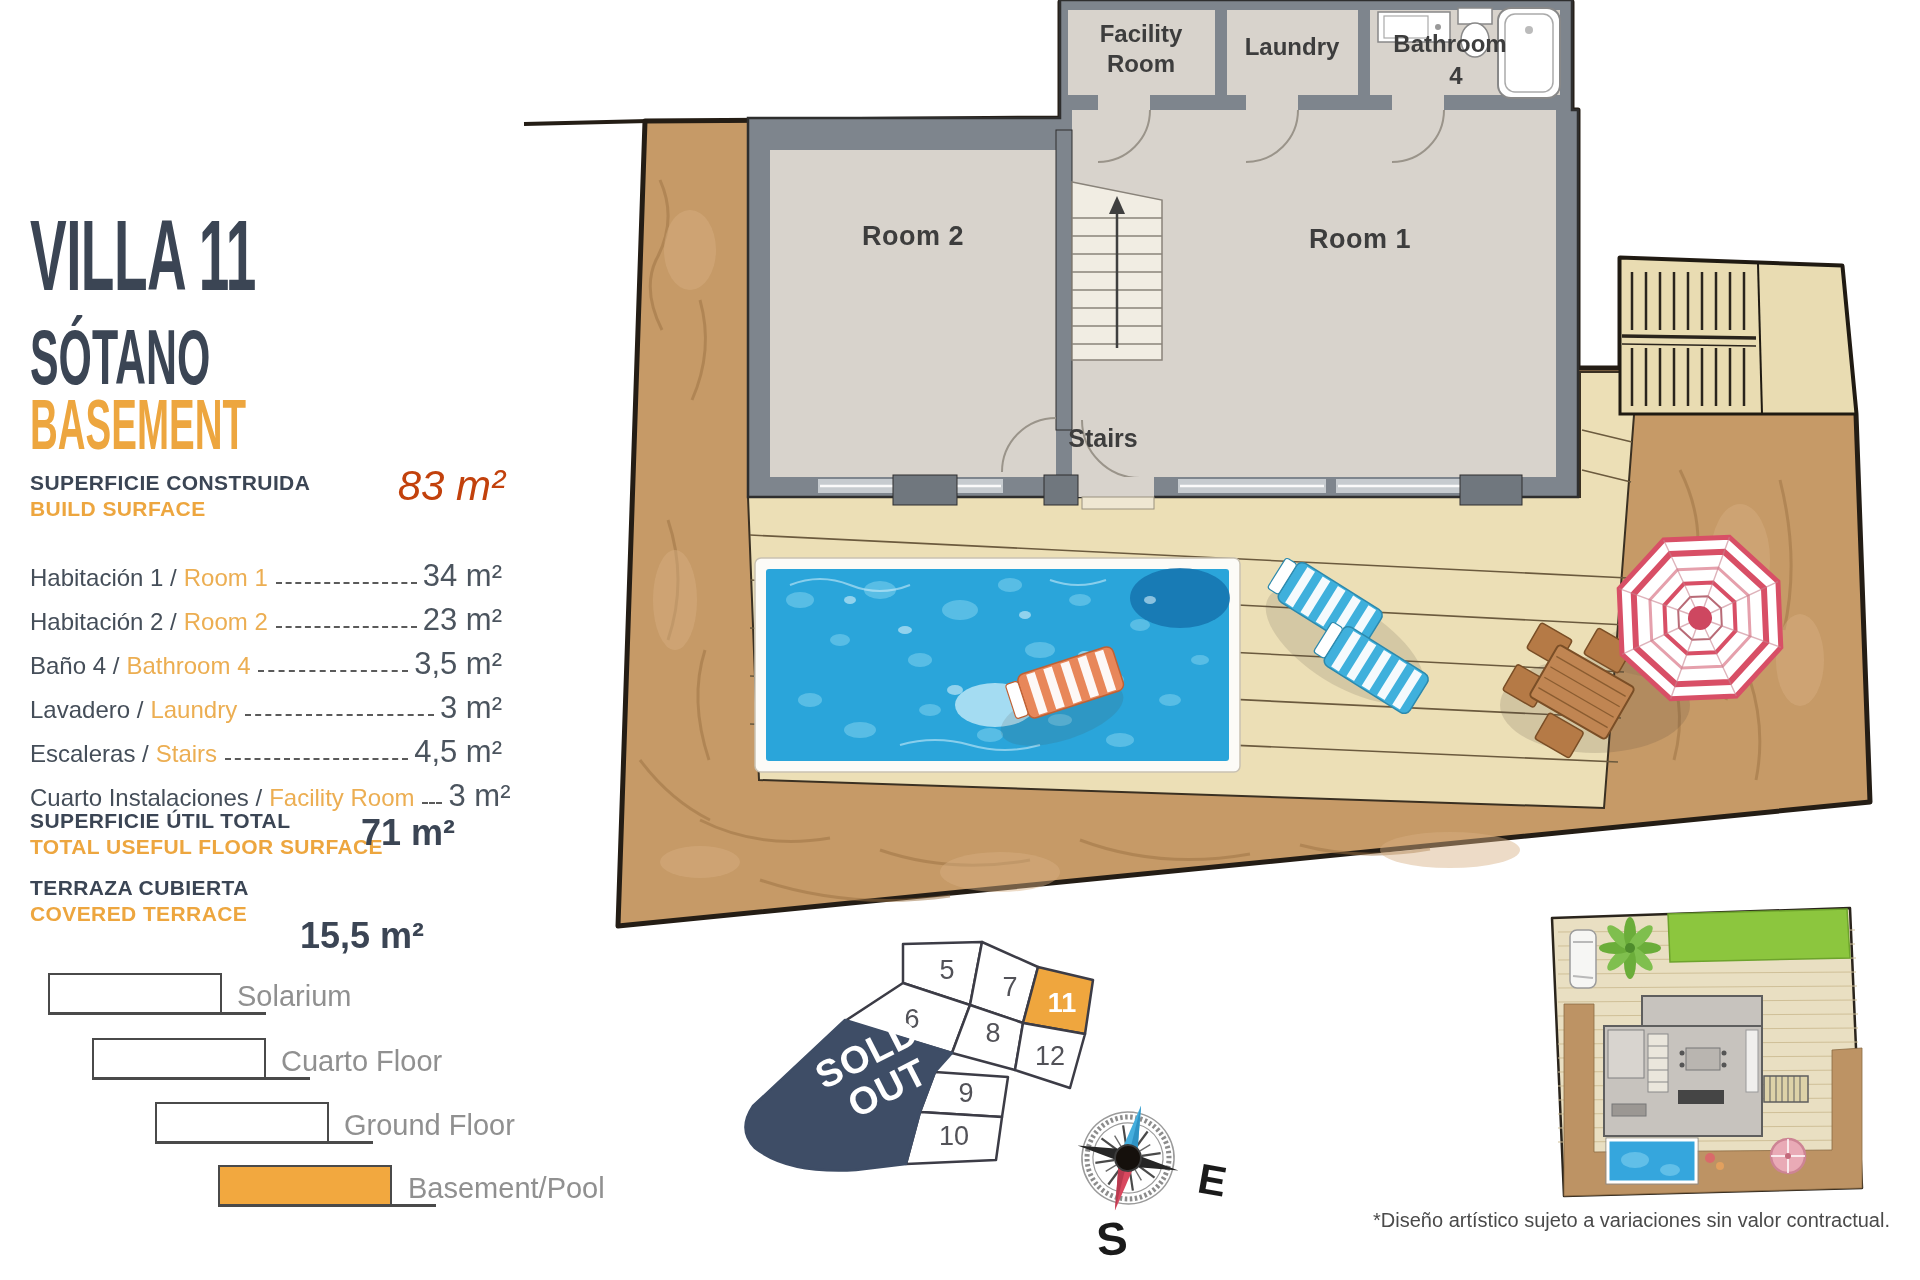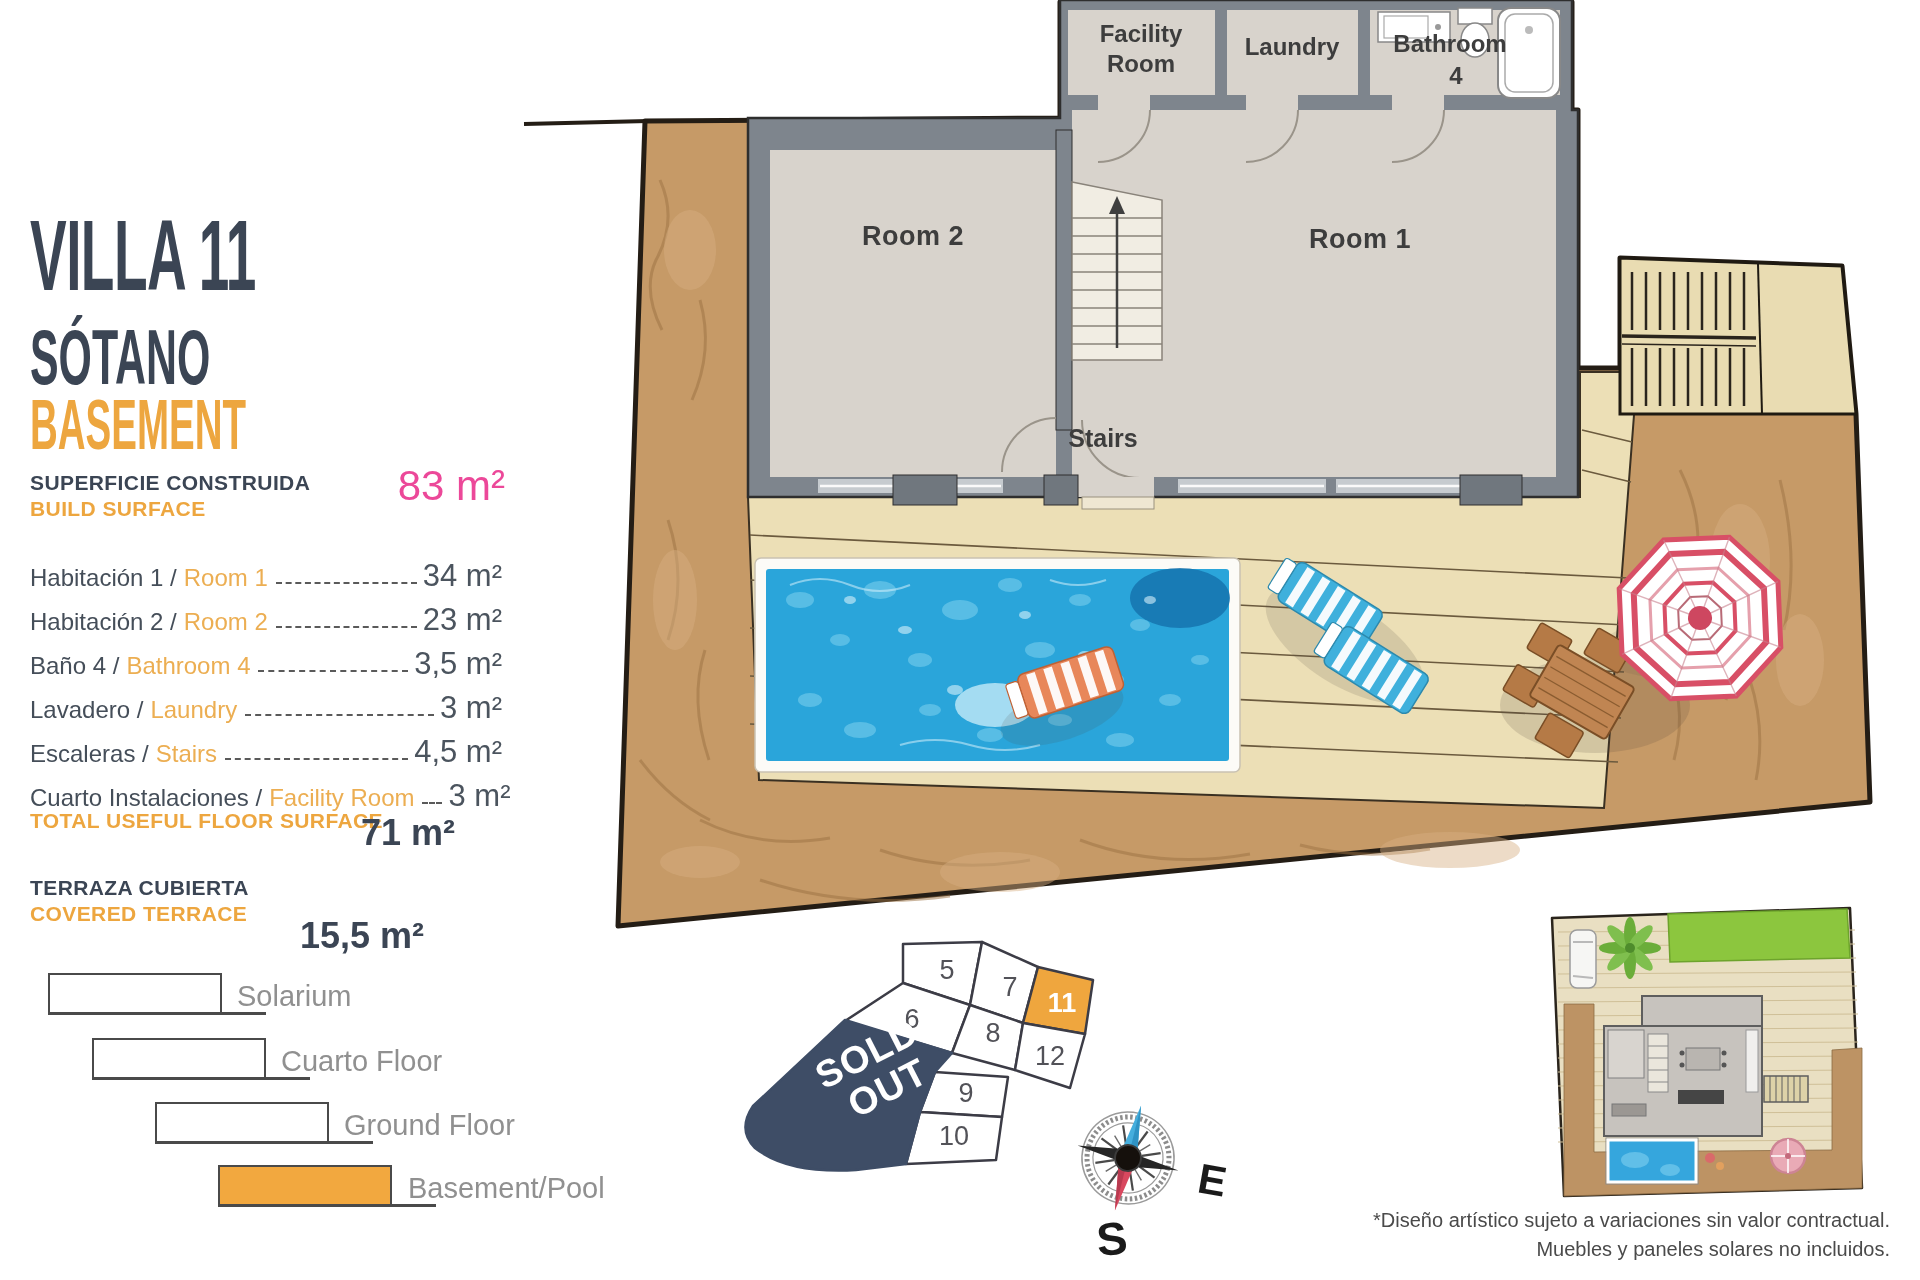--- a/index.html
+++ b/index.html
@@ -9,21 +9,21 @@
   
   .t1{left:30px;top:205px;font-size:100px;line-height:100px;font-weight:800;color:#3b4554;
       transform:scaleX(.55);transform-origin:left top;letter-spacing:-1px;white-space:nowrap;}
   .t2{left:30px;top:318px;font-size:78px;line-height:78px;font-weight:800;color:#3b4554;
       transform:scaleX(.55);transform-origin:left top;white-space:nowrap;}
   .t3{left:30px;top:390px;font-size:70px;line-height:70px;font-weight:800;color:#eda63f;
       transform:scaleX(.55);transform-origin:left top;white-space:nowrap;}
   .sec{left:30px;width:470px;}
   .sec .l1{font-size:21px;font-weight:800;color:#3b4554;letter-spacing:.4px;line-height:26px;}
   .sec .l2{font-size:21px;font-weight:800;color:#eda63f;letter-spacing:.4px;line-height:26px;}
-  .bigval{font-size:42px;font-weight:400;color:#ec4899;}
+  .bigval{font-size:42px;font-weight:400;color:#c2410c;font-style:italic;}
   .boldval{font-size:36px;font-weight:700;color:#3b4554;}
   .rows{left:30px;top:552px;width:472px;}
   .srow{display:flex;align-items:flex-end;height:44px;}
   .srow .es{font-size:24px;color:#454e59;white-space:nowrap;padding-bottom:4px;}
   .srow .en{font-size:24px;color:#ecae52;white-space:nowrap;margin-left:7px;padding-bottom:4px;}
   .srow .lead{flex:1;border-bottom:2.5px dashed #5a5a5a;margin:0 6px 12px 8px;min-width:20px;}
   .srow .val{font-size:31px;color:#4b545e;white-space:nowrap;padding-bottom:2px;margin-top:28px;}
   
   .lg-bar{position:absolute;width:174px;height:42px;background:#fff;border:2.5px solid #4a4a4a;box-sizing:border-box;}
   .lg-bar.fill{background:#f2a83f;}
@@ -482,20 +482,21 @@
   </div>
   <div class="srow">
     <span class="es">Cuarto Instalaciones /</span>
     <span class="en">Facility Room</span>
     <span class="lead"></span>
     <span class="val">3 m²</span>
   </div>
 </div>
 
 <div class="abs sec" style="top:808px;">
+  <div class="l1">SUPERFICIE ÚTIL TOTAL</div>
   <div class="l2">TOTAL USEFUL FLOOR SURFACE</div>
 </div>
 <div class="abs boldval" style="left:300px;top:812px;width:155px;text-align:right;">71 m²</div>
 
 <div class="abs sec" style="top:875px;">
   <div class="l1">TERRAZA CUBIERTA</div>
   <div class="l2">COVERED TERRACE</div>
 </div>
 <div class="abs boldval" style="left:300px;top:880px;width:155px;text-align:left;margin-top:35px;">15,5 m²</div>
 
@@ -512,14 +513,13 @@
   <div class="lg-line" style="left:155px;top:1141px;"></div>
   <span class="lg-label" style="left:344px;top:1109px;">Ground Floor</span>
 
   <div class="lg-bar fill" style="left:218px;top:1165px;"></div>
   <div class="lg-line" style="left:218px;top:1204px;"></div>
   <span class="lg-label" style="left:408px;top:1172px;">Basement/Pool</span>
 </div>
 
 <div class="abs disc">
   <div>*Diseño artístico sujeto a variaciones sin valor contractual.</div>
-  <div>Muebles y paneles solares no incluidos.</div>
 </div>
 
 </body></html>

